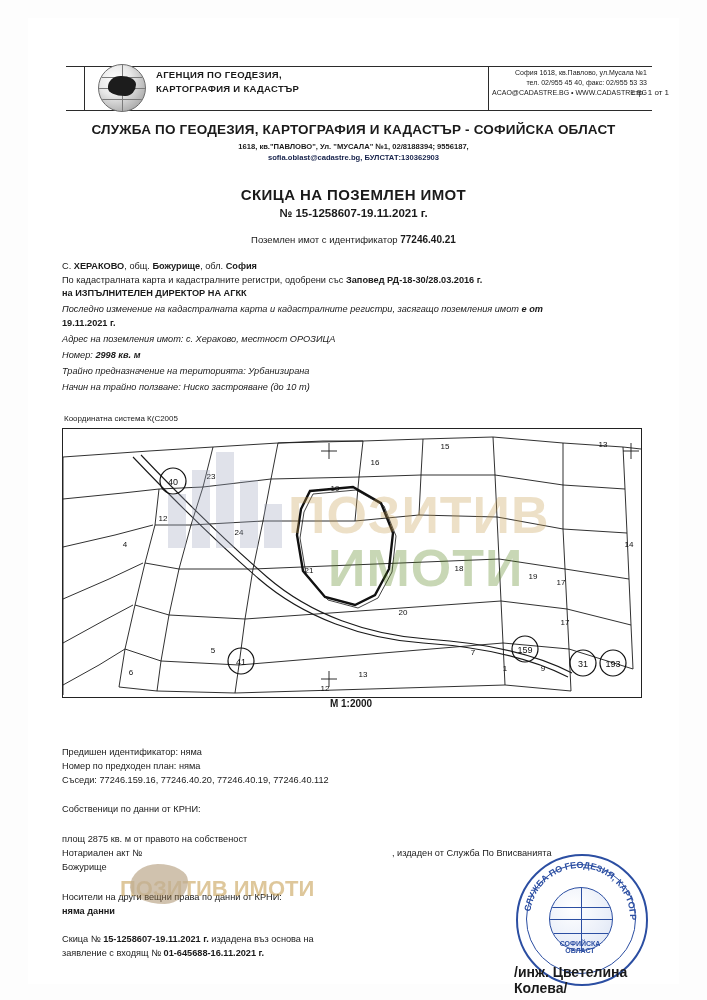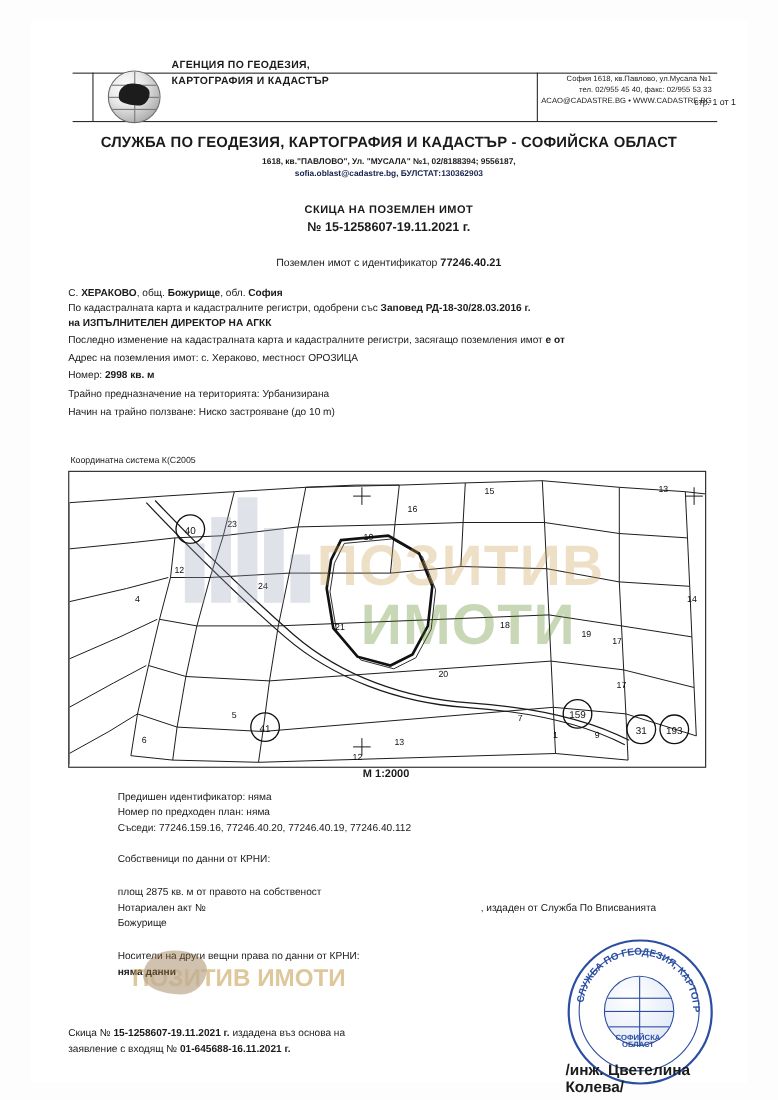--- a/index.html
+++ b/index.html
@@ -70,21 +70,21 @@
     left: 9px;
     top: 11px;
     width: 28px;
     height: 20px;
     background: #1c1c1c;
     border-radius: 46% 54% 38% 62% / 56% 44% 60% 40%;
   }
   .agency-name {
     position: absolute;
     left: 98px;
-    top: 5px;
+    top: 20px;
     width: 220px;
     font-size: 9.5px;
     font-weight: bold;
     line-height: 14px;
     letter-spacing: 0.3px;
     color: #1a1a1a;
   }
   .agency-name div { white-space: nowrap; }
   .hdr-rule {
     position: absolute;
@@ -155,21 +155,21 @@
 
   
   .doc-title {
     position: absolute;
     left: 0;
     top: 168px;
     width: 651px;
     text-align: center;
   }
   .doc-title .t1 {
-    font-size: 10px;
+    font-size: 15px;
     font-weight: bold;
     letter-spacing: 0.4px;
   }
   .doc-title .t2 {
     margin-top: 4px;
     font-size: 11.5px;
     font-weight: bold;
   }
 
   .prop-id {
@@ -185,21 +185,21 @@
   
   .body-text {
     position: absolute;
     left: 34px;
     top: 242px;
     width: 580px;
     font-size: 9.2px;
     line-height: 13.6px;
   }
   .body-text p { margin: 0 0 0 0; }
-  .body-text .gap { margin-top: 2.5px; }
+  .body-text .gap { margin-top: 2.5px; font-style: italic; }
   .b { font-weight: bold; }
 
   
   .map-wrap {
     position: absolute;
     left: 34px;
     top: 396px;
     width: 580px;
     height: 300px;
   }
@@ -298,25 +298,24 @@
     height: 40px;
     background: #8d6b3a;
     border-radius: 48% 52% 40% 60% / 58% 42% 58% 42%;
     opacity: 0.75;
   }
 
   
   .lower {
     position: absolute;
     left: 34px;
-    top: 700px;
+    top: 728px;
     width: 580px;
     font-size: 9.2px;
     line-height: 13.8px;
-    margin-left: 45px;
   }
   .lower .blk { margin-bottom: 0; }
   .sp-16 { height: 16px; }
 
   .notary-row {
     position: relative;
     height: 14px;
   }
   .notary-row .right {
     position: absolute;
@@ -448,20 +447,23 @@
         <span>С. </span><b>ХЕРАКОВО</b><span>, общ. </span><b>Божурище</b><span>, обл. </span><b>София</b>
       </p>
       <p>
         <span>По кадастралната карта и кадастралните регистри, одобрени със </span><b>Заповед РД-18-30/28.03.2016 г.</b>
       </p>
       <p>
         <b>на ИЗПЪЛНИТЕЛЕН ДИРЕКТОР НА АГКК</b>
       </p>
       <p class="gap">
         <span>Последно изменение на кадастралната карта и кадастралните регистри, засягащо поземления имот </span><b>е от</b>
+      </p>
+      <p>
+        <b>19.11.2021 г.</b>
       </p>
       <p class="gap">
         <span>Адрес на поземления имот: </span><span>с. Хераково, местност ОРОЗИЦА</span>
       </p>
       <p class="gap">
         <span>Номер: </span><b>2998 кв. м</b>
       </p>
       <p class="gap">
         <span>Трайно предназначение на територията: </span><span>Урбанизирана</span>
       </p>

